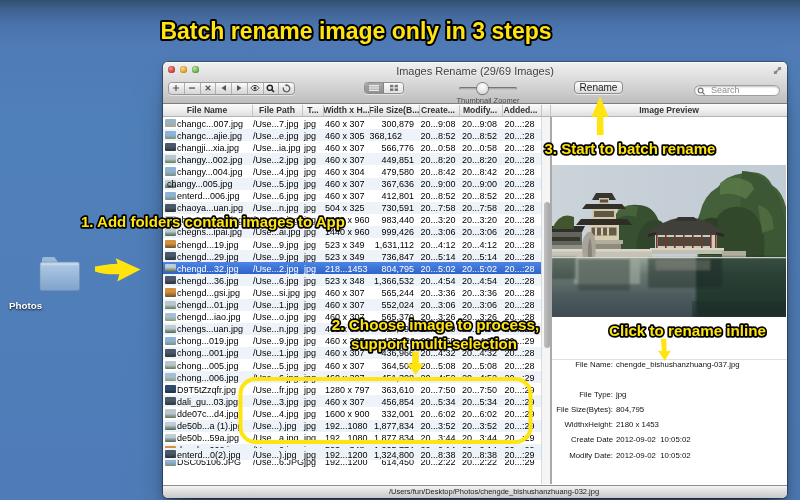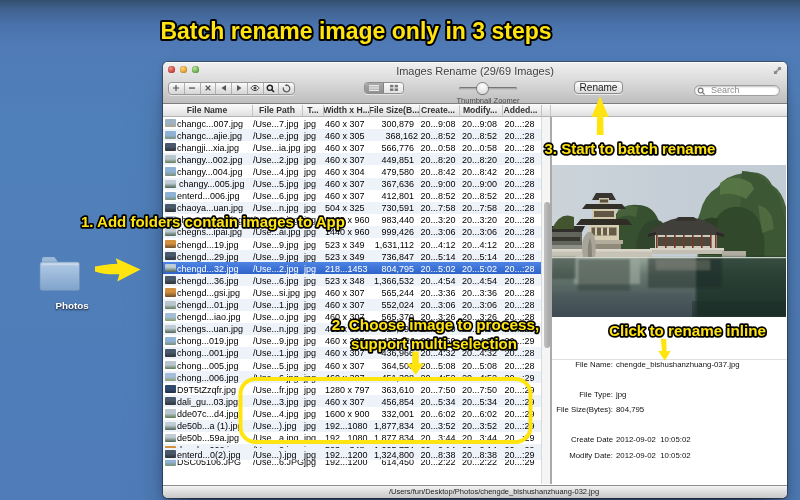--- a/index.html
+++ b/index.html
@@ -53,21 +53,21 @@
 .prev{position:absolute;left:388.5px;top:55px;width:235.5px;height:367px;background:#fff}
 .photo{position:absolute;left:.5px;top:48px;width:234px;height:152px}
 .msep{position:absolute;left:0;top:241.5px;width:236px;height:1px;background:#e0e0e0}
 .mrow{position:absolute;left:0;width:235px;height:12px;font-size:7.8px;color:#111}
 .ml{position:absolute;left:-45px;width:106.5px;text-align:right;white-space:nowrap}
 .mv{position:absolute;left:64.5px;white-space:nowrap}
 
 .bbar{position:absolute;left:0;bottom:0;width:100%;height:13.5px;background:linear-gradient(180deg,#f4f4f4,#dedede 45%,#c8c8c8);border-top:1px solid #8e8e8e;font-size:7.5px;color:#222}
 .bbar span{position:absolute;left:331px;top:1.5px;transform:translateX(-50%);white-space:nowrap}
 
-.flabel{position:absolute;left:22px;top:299.5px;width:100px;text-align:center;font-size:9.8px;font-weight:bold;color:#fff;text-shadow:0 1px 2px rgba(0,0,0,.9);z-index:3}
+.flabel{position:absolute;left:9px;top:299.5px;width:100px;text-align:left;font-size:9.8px;font-weight:bold;color:#fff;text-shadow:0 1px 2px rgba(0,0,0,.9);z-index:3}
 .ovl{position:absolute;left:0;top:0;width:800px;height:500px;z-index:5;pointer-events:none}
 </style></head><body>
 <div class="window">
   <div class="chrome">
     <i class="tl r"></i>
       <i class="tl y"></i>
       <i class="tl g"></i>
     <div class="wtitle">Images Rename (29/69 Images)</div>
     <svg class="rsz" viewBox="0 0 10 10">
         <path d="M1,9 L1,5 L2.2,6.2 L4,4.4 L5.6,6 L3.8,7.8 L5,9 Z M9,1 L9,5 L7.8,3.8 L6,5.6 L4.4,4 L6.2,2.2 L5,1 Z" fill="#555"></path>
@@ -158,41 +158,42 @@
       <span class="hl" style="left:277px;width:80px">Modify...</span>
       <span class="hl" style="left:317.5px;width:80px">Added...</span>
       <i class="hs" style="left:89px"></i>
       <i class="hs" style="left:139px"></i>
       <i class="hs" style="left:159.5px"></i>
       <i class="hs" style="left:206px"></i>
       <i class="hs" style="left:255.5px"></i>
       <i class="hs" style="left:296px"></i>
       <i class="hs" style="left:338.5px"></i>
       <i class="hs" style="left:378px"></i>
+      <span class="ihl">Image Preview</span>
       <i class="hs" style="left:387px"></i>
     </div>
   <div class="tbl">
 <div class="row " style="top:0.0px">
         <i class="th th-a"></i>
         <span style="left:14px">changc...007.jpg</span>
         <span style="left:90px">/Use...7.jpg</span>
         <span style="left:141px">jpg</span>
         <span style="left:162px">460 x 307</span>
         <span class="r" style="left:191px;width:60px">300,879</span>
         <span style="left:257.5px">20...9:08</span>
         <span style="left:299px">20...9:08</span>
         <span style="left:341.5px">20...:28</span>
       </div>
 <div class="row alt" style="top:12.1px">
         <i class="th th-b"></i>
         <span style="left:14px">changc...ajie.jpg</span>
         <span style="left:90px">/Use...e.jpg</span>
         <span style="left:141px">jpg</span>
         <span style="left:162px">460 x 305</span>
-        <span class="r" style="left:195px;width:60px">368,162</span>
+        <span class="r" style="left:179px;width:60px">368,162</span>
         <span style="left:257.5px">20...8:52</span>
         <span style="left:299px">20...8:52</span>
         <span style="left:341.5px">20...:28</span>
       </div>
 <div class="row " style="top:24.2px">
         <i class="th th-c"></i>
         <span style="left:14px">changji...xia.jpg</span>
         <span style="left:90px">/Use...ia.jpg</span>
         <span style="left:141px">jpg</span>
         <span style="left:162px">460 x 307</span>
@@ -218,21 +219,21 @@
         <span style="left:90px">/Use...4.jpg</span>
         <span style="left:141px">jpg</span>
         <span style="left:162px">460 x 304</span>
         <span class="r" style="left:191px;width:60px">479,580</span>
         <span style="left:257.5px">20...8:42</span>
         <span style="left:299px">20...8:42</span>
         <span style="left:341.5px">20...:28</span>
       </div>
 <div class="row alt" style="top:60.5px">
         <i class="th th-e"></i>
-        <span style="left:16px">changy...005.jpg</span>
+        <span style="left:4px">changy...005.jpg</span>
         <span style="left:90px">/Use...5.jpg</span>
         <span style="left:141px">jpg</span>
         <span style="left:162px">460 x 307</span>
         <span class="r" style="left:191px;width:60px">367,636</span>
         <span style="left:257.5px">20...9:00</span>
         <span style="left:299px">20...9:00</span>
         <span style="left:341.5px">20...:28</span>
       </div>
 <div class="row " style="top:72.6px">
         <i class="th th-b"></i>
@@ -601,20 +602,24 @@
         <span class="mv">chengde_bishushanzhuang-037.jpg</span>
       </div>
 <div class="mrow" style="top:273.1px">
         <span class="ml">File Type:</span>
         <span class="mv">jpg</span>
       </div>
 <div class="mrow" style="top:288.2px">
         <span class="ml">File Size(Bytes):</span>
         <span class="mv">804,795</span>
       </div>
+<div class="mrow" style="top:303.3px">
+        <span class="ml">WidthxHeight:</span>
+        <span class="mv">2180 x 1453</span>
+      </div>
 <div class="mrow" style="top:318.4px">
         <span class="ml">Create Date</span>
         <span class="mv">2012-09-02&nbsp; 10:05:02</span>
       </div>
 <div class="mrow" style="top:333.5px">
         <span class="ml">Modify Date:</span>
         <span class="mv">2012-09-02&nbsp; 10:05:02</span>
       </div>
   </div>
   <div class="bbar">

